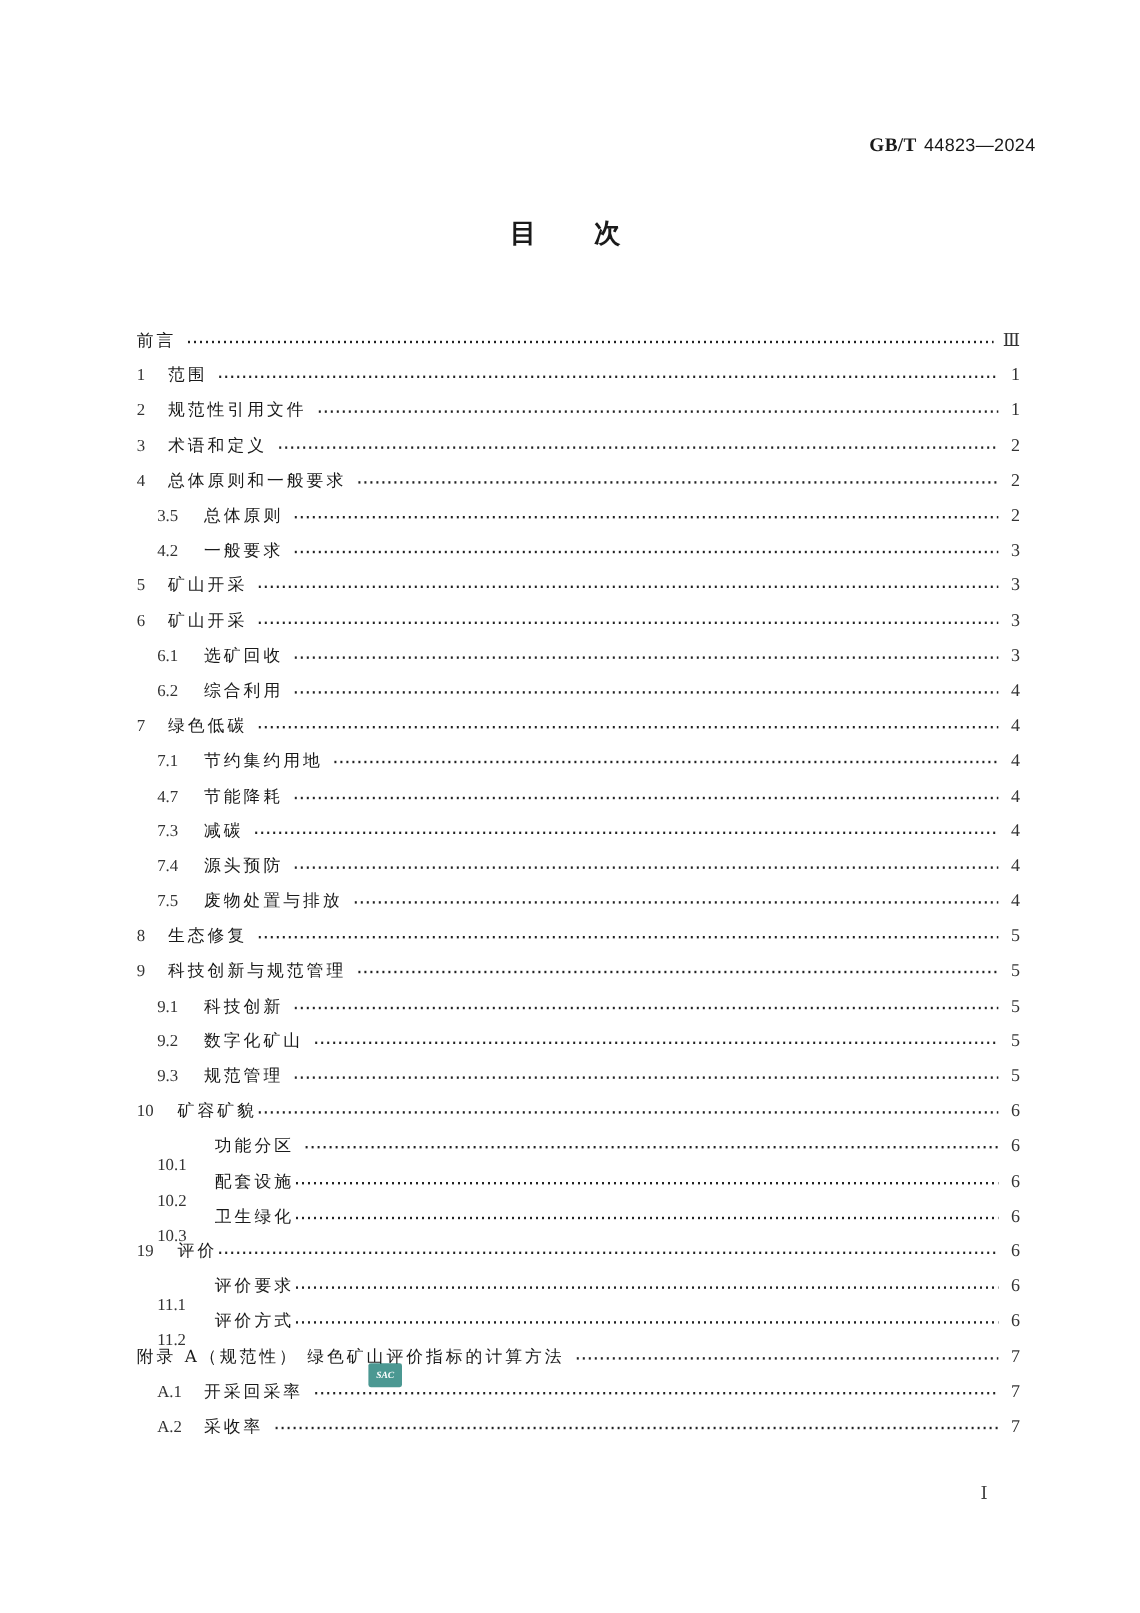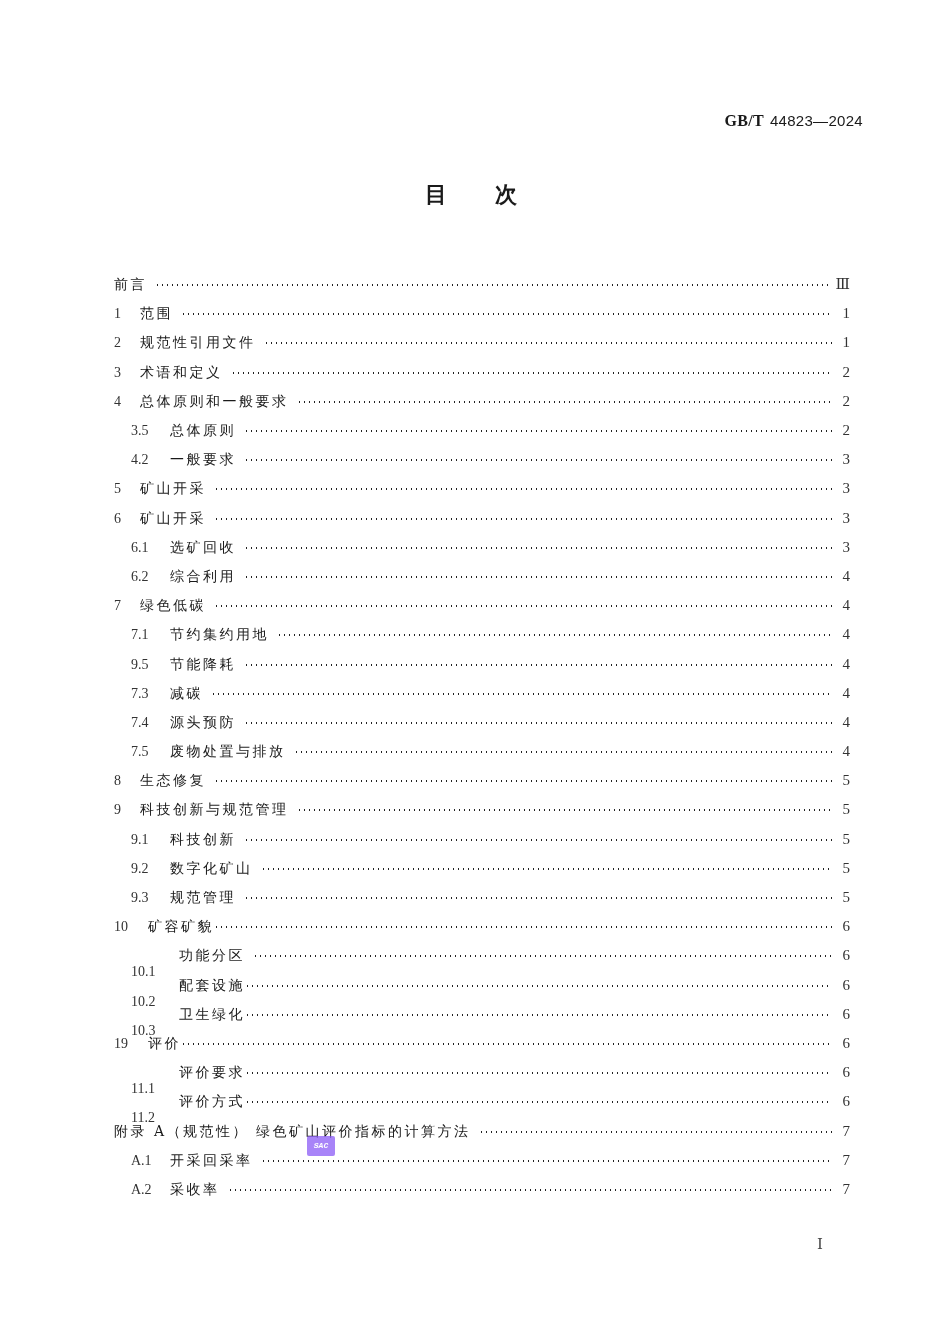--- a/index.html
+++ b/index.html
@@ -108,24 +108,24 @@
       font-family: "Liberation Serif", "DejaVu Serif", serif;
       font-size: 15px;
       color: #444;
     }
     .watermark {
       position: absolute;
       left: 307px;
       top: 1136px;
       width: 28px;
       height: 20px;
-      background: #8b5cf6;
+      background: #0f766e;
       opacity: 0.75;
       color: #ffffff;
-      font-family: Liberation Mono, monospace;
+      font-family: Liberation Serif, serif;
       font-style: italic;
       font-weight: bold;
       font-size: 8px;
       line-height: 20px;
       text-align: center;
       border-radius: 2px;
     }
   </style>
 </head>
 <body>
@@ -208,21 +208,21 @@
     <span class="toc-dots"></span>
     <span class="toc-page">4</span>
   </li>
   <li class="toc-row lvl2">
     <span class="toc-num">7.1</span>
     <span class="toc-label">节约集约用地</span>
     <span class="toc-dots"></span>
     <span class="toc-page">4</span>
   </li>
   <li class="toc-row lvl2">
-    <span class="toc-num">9.5</span>
+    <span class="toc-num">4.7</span>
     <span class="toc-label">节能降耗</span>
     <span class="toc-dots"></span>
     <span class="toc-page">4</span>
   </li>
   <li class="toc-row lvl2">
     <span class="toc-num">7.3</span>
     <span class="toc-label">减碳</span>
     <span class="toc-dots"></span>
     <span class="toc-page">4</span>
   </li>

